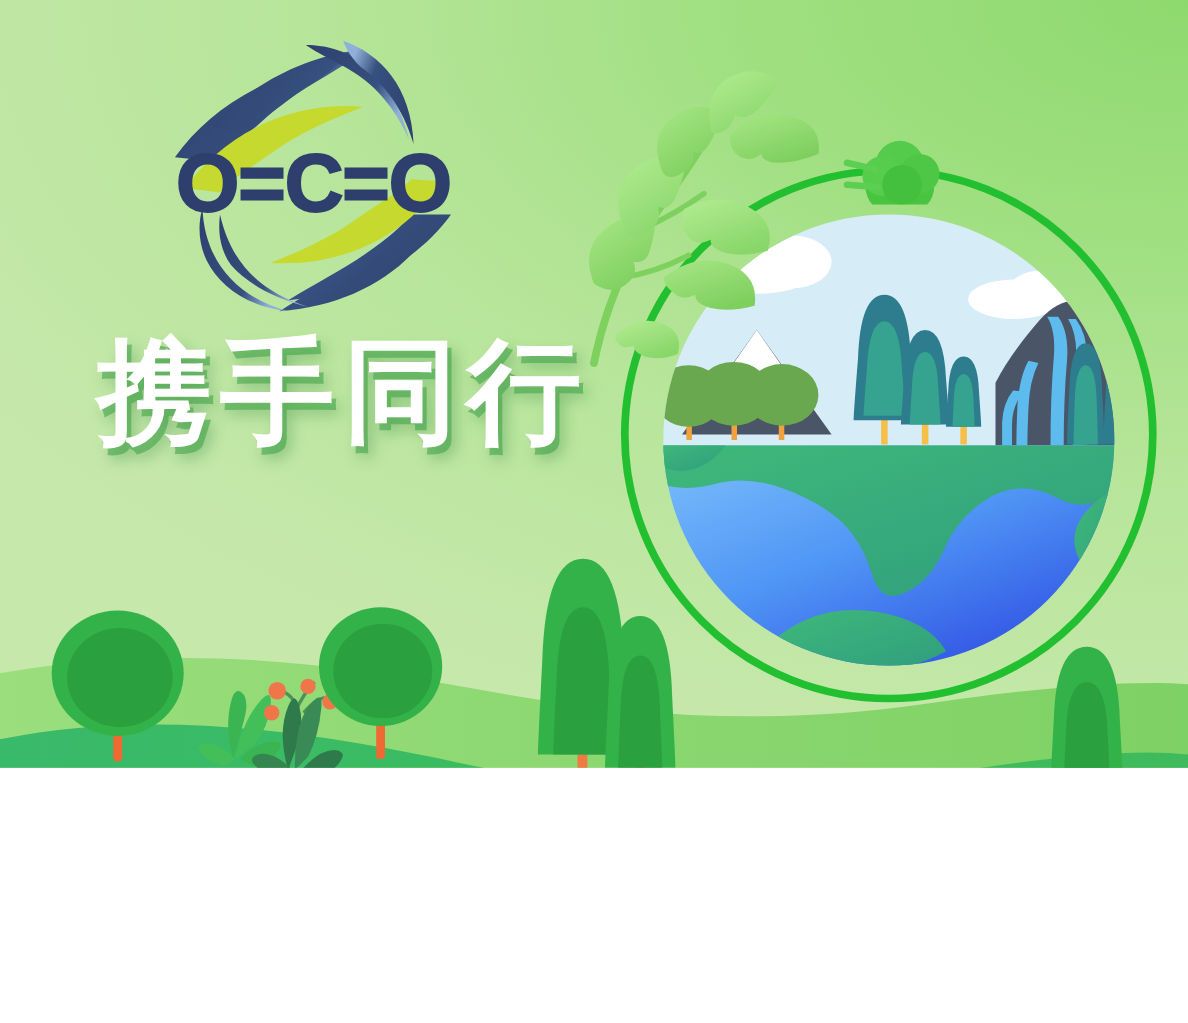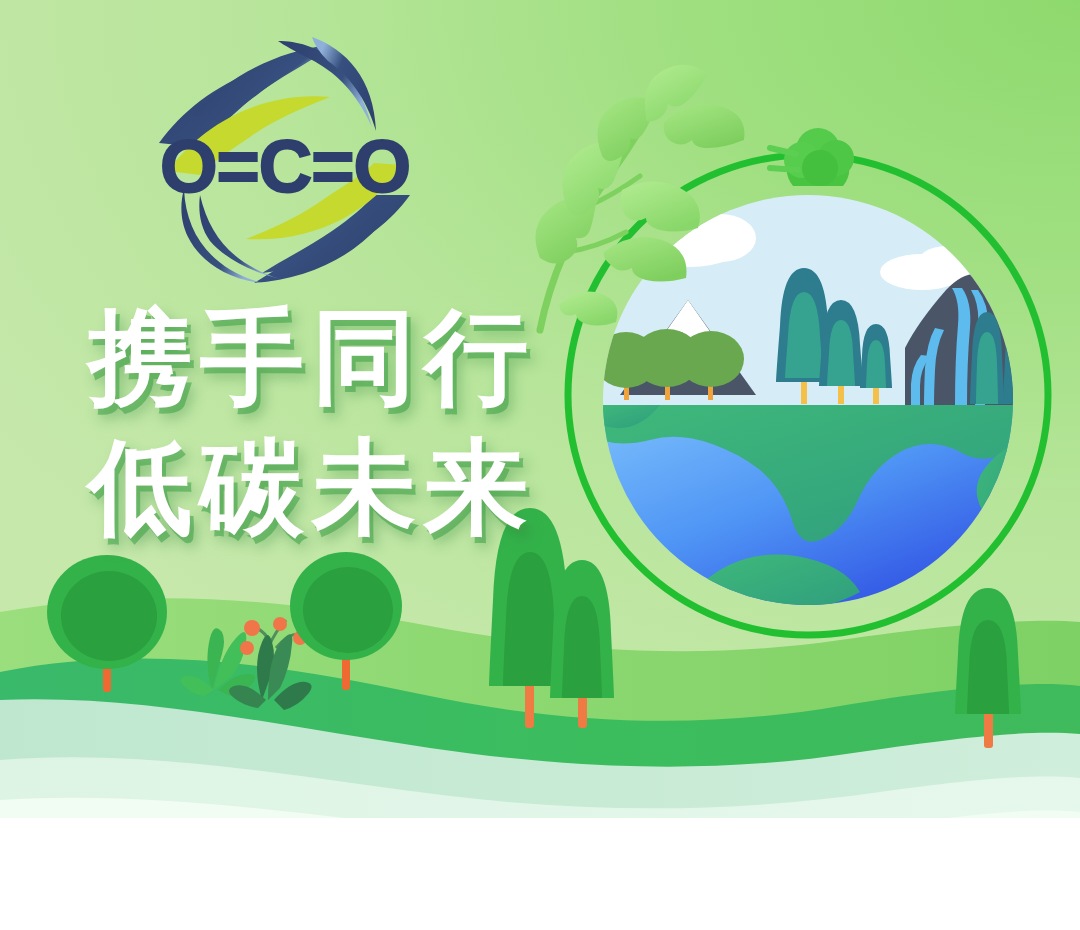--- a/index.html
+++ b/index.html
@@ -3,21 +3,21 @@
 <meta charset="utf-8">
 <title>携手同行 低碳未来</title>
 <style>
   html,body{margin:0;padding:0;}
   body{
     width:1080px;height:930px;overflow:hidden;
     font-family:"Liberation Sans","DejaVu Sans",sans-serif;
     background:#ffffff;
   }
   #poster{
-    position:relative;width:1080px;height:818px;overflow:hidden;
+    position:relative;width:1080px;height:698px;overflow:hidden;
     background:
       radial-gradient(120% 100% at 100% 0%, #8ed96e 0%, #9fdf80 30%, #b7e59a 62%, #c6e8ab 100%);
   }
   .layer{position:absolute;left:0;top:0;width:1080px;height:930px;}
   svg.layer{display:block;}
 
   
   #logo{position:absolute;left:140px;top:35px;width:290px;height:250px;}
   #logo svg{display:block;width:290px;height:250px;}
   #logo-text{
@@ -286,16 +286,15 @@
       <path d="M60 160 C70 204 96 230 140 244 C108 236 84 222 70 206 C60 192 58 176 60 160 Z" fill="url(#swA)"></path>
       <path d="M44 154 C46 200 72 234 122 248 C86 244 60 226 48 202 C40 186 40 168 44 154 Z" fill="url(#swA)"></path>
 
       <path d="M262 130 C232 176 176 208 106 204 C136 192 162 180 184 164 C208 148 222 140 234 128 Z" fill="#c5d92e"></path>
     </svg>
     <div id="logo-text">O=C=O</div>
   </div>
 
   <div id="headline">
     <div class="hl-line">携手同行</div>
-    <div class="hl-line">低碳未来</div>
   </div>
 
 </div>
 
 </body></html>

